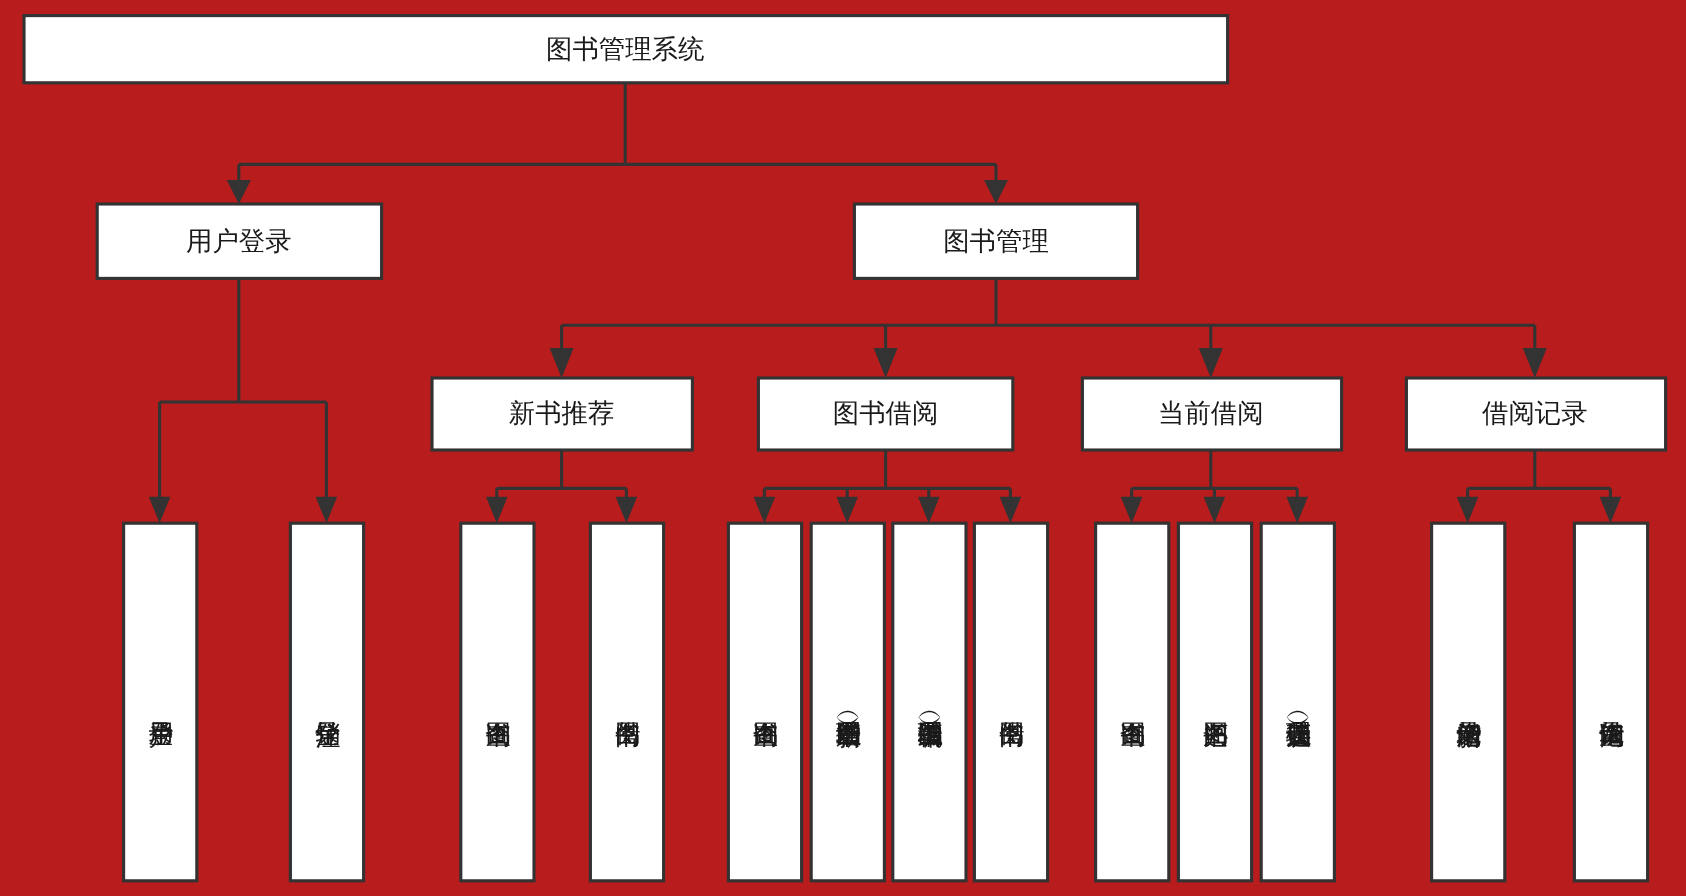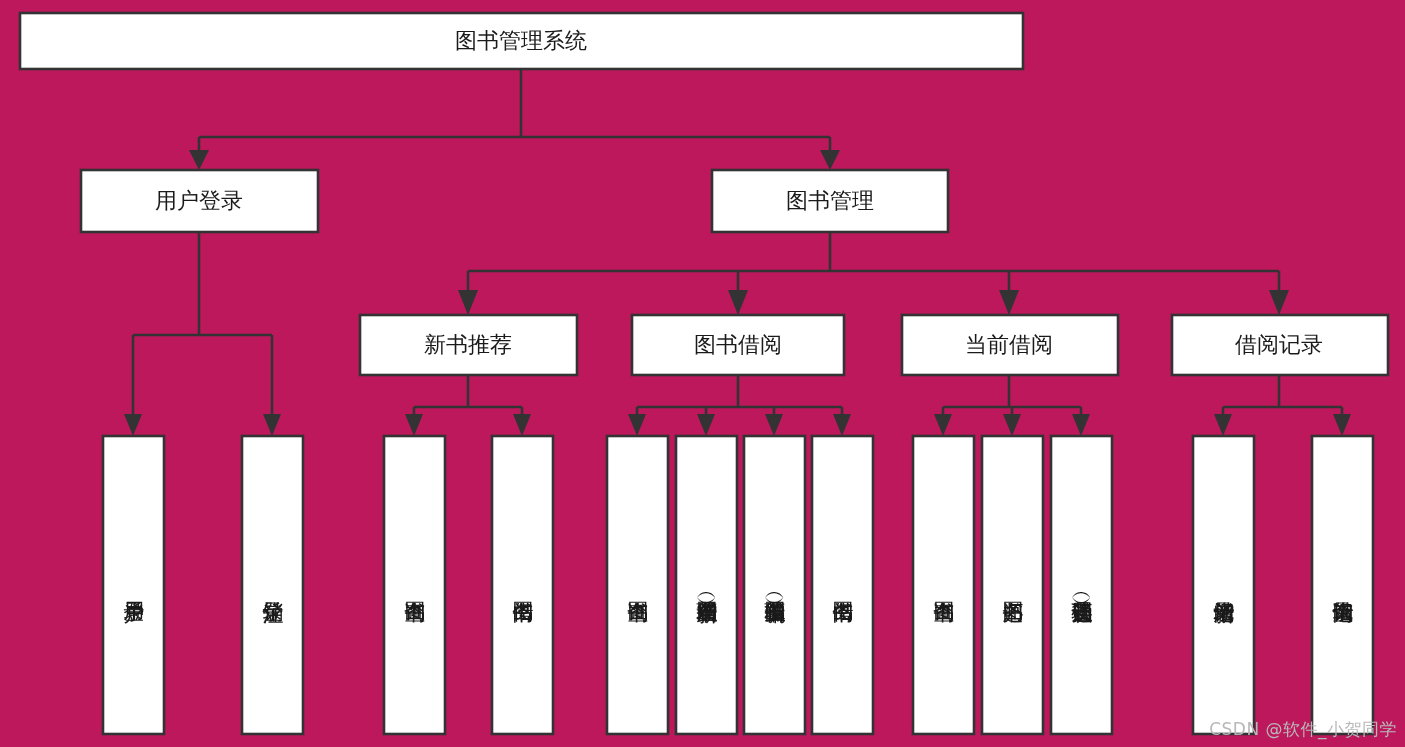--- a/index.html
+++ b/index.html
@@ -10,21 +10,21 @@
   body {
     width: 1405px;
     height: 747px;
     font-family: "DejaVu Sans", "Liberation Sans", sans-serif;
     overflow: hidden;
   }
   #diagram-root {
     position: relative;
     width: 1405px;
     height: 747px;
-    background: #be185d;
+    background: #b91c1c;
   }
   svg.diagram {
     position: absolute;
     top: 0;
     left: 0;
     width: 1405px;
     height: 747px;
   }
   .node-box {
     fill: #ffffff;
@@ -230,14 +230,13 @@
       <text class="node-label label-v" x="1223" y="585" style="writing-mode:vertical-rl;text-orientation:upright">新增借阅记录</text>
     </g>
 
     <g>
       <rect class="node-box" x="1312" y="436" width="61" height="298"></rect>
       <text class="node-label label-v" x="1342" y="585" style="writing-mode:vertical-rl;text-orientation:upright">查询借阅记录</text>
     </g>
 
   </svg>
 
-  <div class="watermark">CSDN @软件_小贺同学</div>
 </div>
 
 </body></html>

